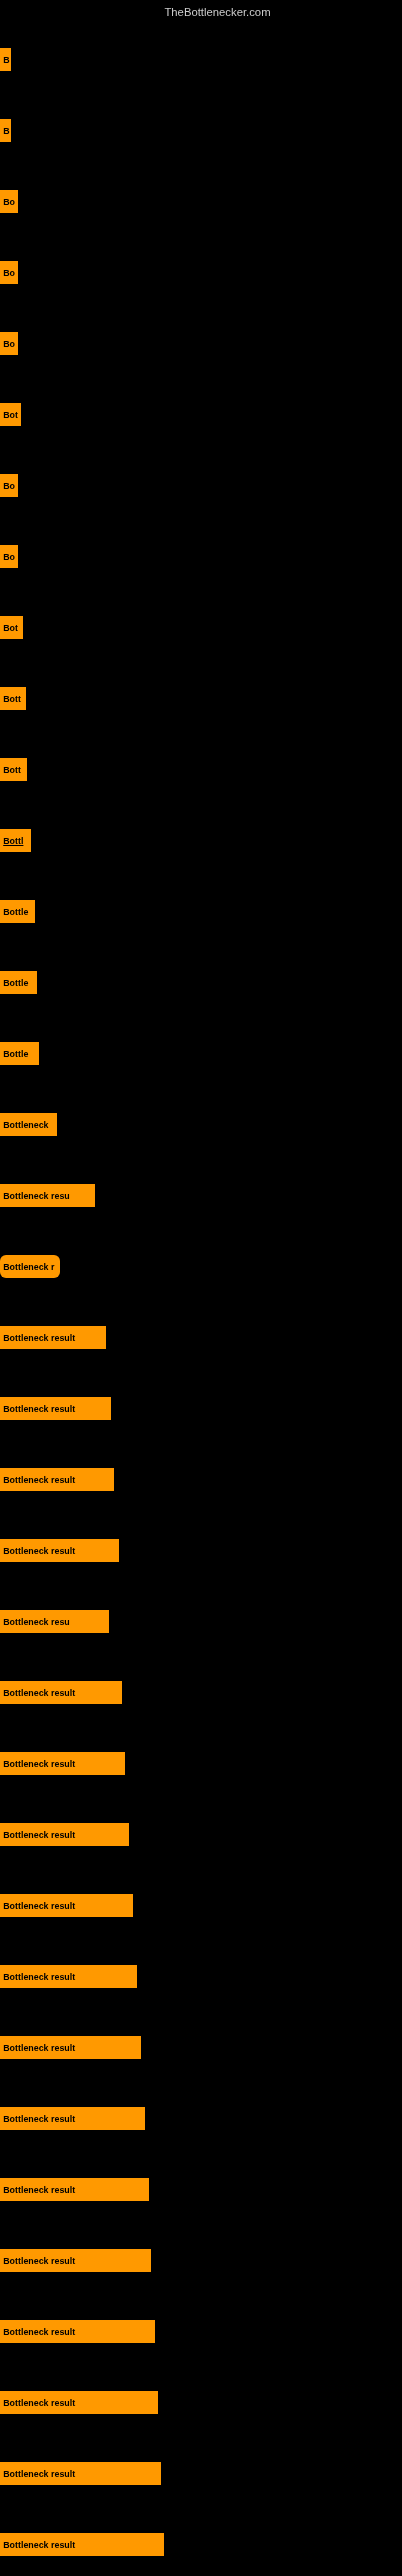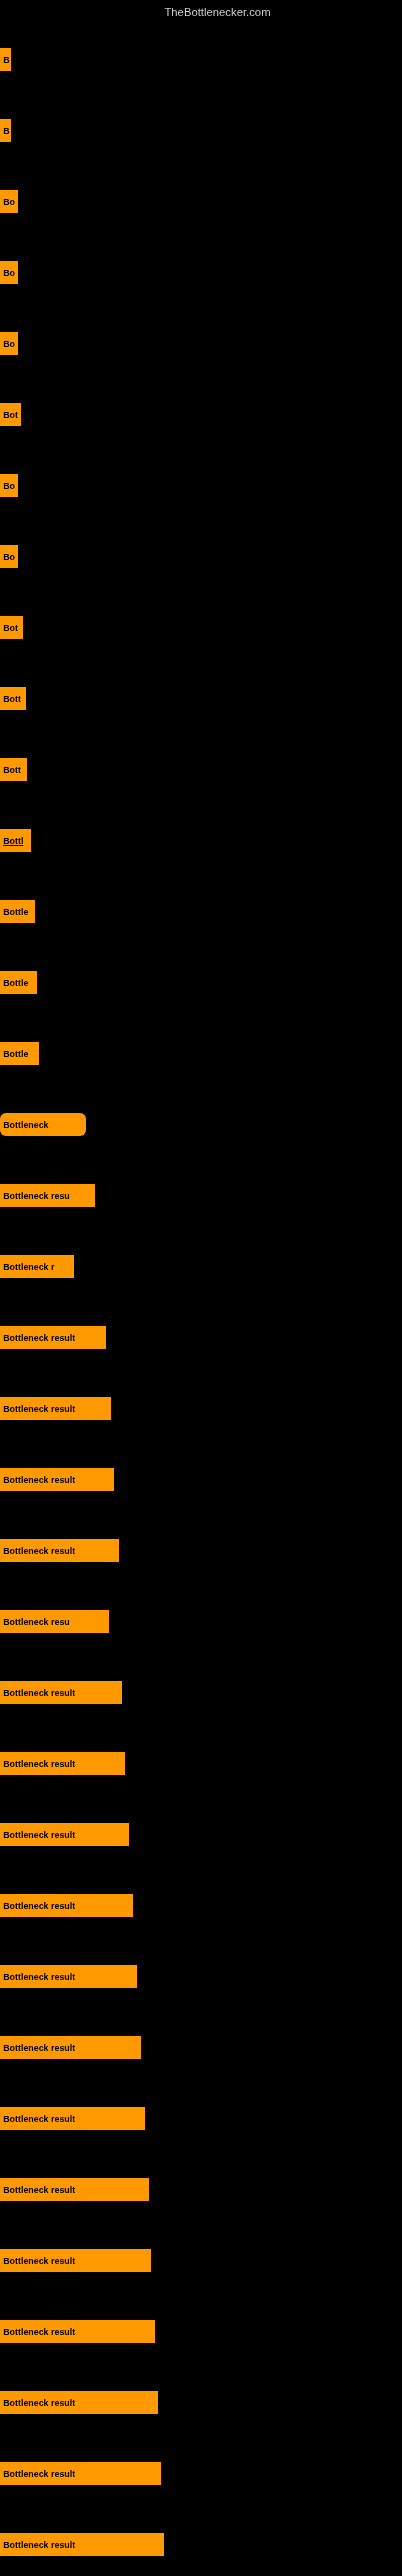--- a/index.html
+++ b/index.html
@@ -104,27 +104,27 @@
     <div class="bar-row">
       <div class="bar-label" style="width: 35px;">Bottle</div>
     </div>
     <div class="bar-row">
       <div class="bar-label" style="width: 37px;">Bottle</div>
     </div>
     <div class="bar-row">
       <div class="bar-label" style="width: 39px;">Bottle</div>
     </div>
     <div class="bar-row">
-      <div class="bar-label" style="width: 86px; border-radius: 6px;">Bottleneck</div>
+      <div class="bar-label" style="width: 57px;">Bottleneck</div>
     </div>
     <div class="bar-row">
       <div class="bar-label" style="width: 95px;">Bottleneck resu</div>
     </div>
     <div class="bar-row">
-      <div class="bar-label" style="width: 74px;">Bottleneck r</div>
+      <div class="bar-label" style="width: 60px; border-radius: 6px;">Bottleneck r</div>
     </div>
     <div class="bar-row">
       <div class="bar-label" style="width: 106px;">Bottleneck result</div>
     </div>
     <div class="bar-row">
       <div class="bar-label" style="width: 111px;">Bottleneck result</div>
     </div>
     <div class="bar-row">
       <div class="bar-label" style="width: 114px;">Bottleneck result</div>
     </div>

